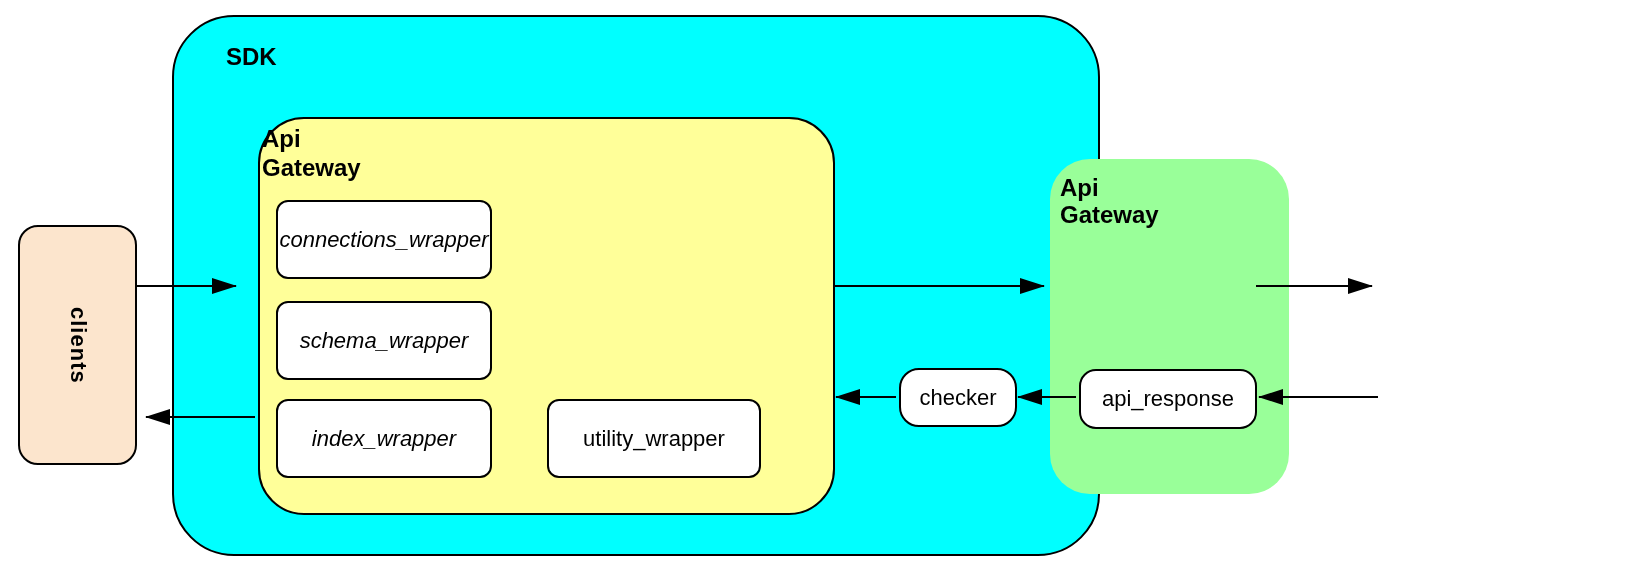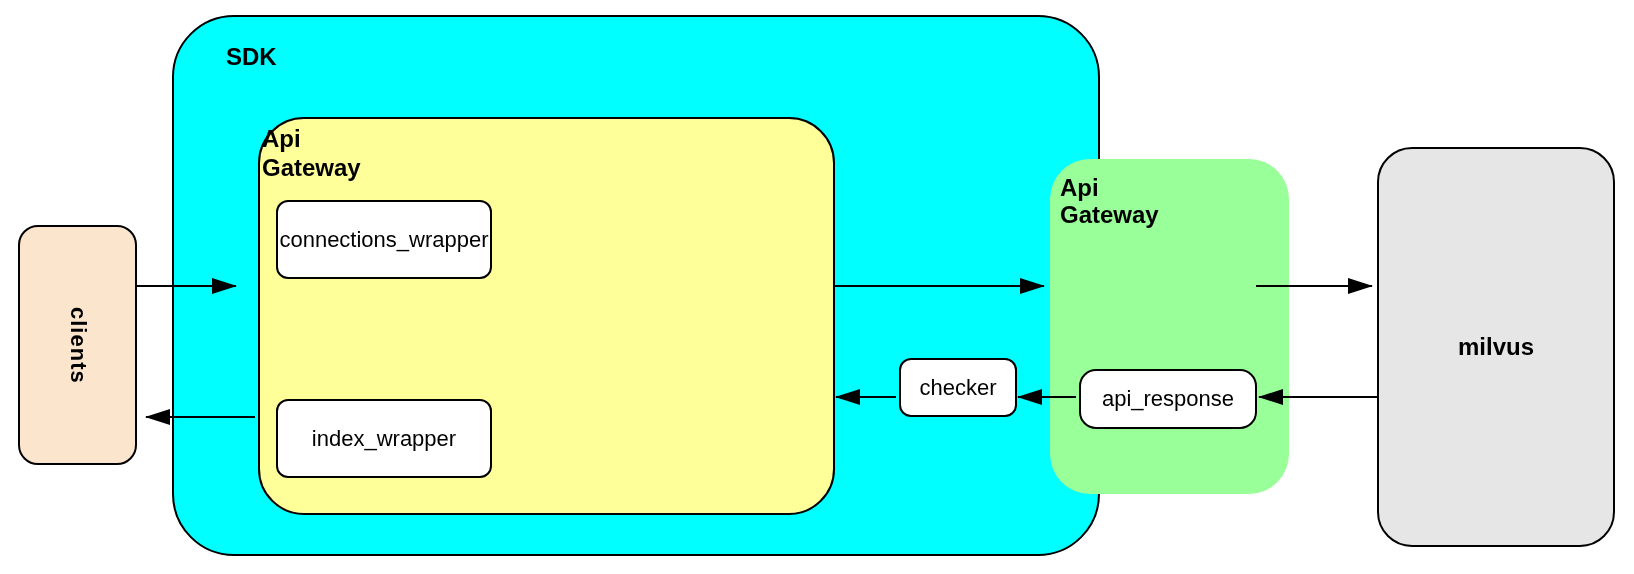--- a/index.html
+++ b/index.html
@@ -74,26 +74,26 @@
     background: var(--node-fill, #ffffff);
     border: 2px solid var(--border, #000);
     border-radius: 12px;
     display: flex; align-items: center; justify-content: center;
     font-size: 22px;
     white-space: nowrap;
   }
   .m-r1 { top: 81px; height: 79px; }
   .m-r2 { top: 182px; height: 79px; }
   .m-r3 { top: 280px; height: 79px; }
-  .m-c1 { left: 16px;  width: 216px; }
+  .m-c1 { left: 16px;  width: 216px; font-style: italic; }
   .m-c2 { left: 287px; width: 214px; }
   
   .checker {
-    left: 725px; top: 341px; width: 118px; height: 59px;
-    border-radius: 12px;
+    left: 725px; top: 351px; width: 118px; height: 59px;
+    border-radius: 20px;
     text-align: right;
   }
   
   .api-gateway {
     position: absolute;
     left: 876px; top: 142px; width: 239px; height: 335px;
     background: var(--api-gateway-fill, #99ff99);
     border: none;
     border-radius: 40px;
     box-sizing: border-box;
@@ -125,37 +125,36 @@
 
   <div class="box sdk">
     <div class="sdk-label">SDK</div>
 
     <div class="api-wrapper">
       <div class="two-line-label">
         <div>Api</div>
         <div>Gateway</div>
       </div>
       <div class="wbox m-r1 m-c1">connections_wrapper</div>
+      <div class="wbox m-r2 m-c1">schema_wrapper</div>
       <div class="wbox m-r3 m-c1">index_wrapper</div>
+      <div class="wbox m-r3 m-c2">utility_wrapper</div>
     </div>
 
     <div class="wbox checker">checker</div>
 
     <div class="api-gateway">
       <div class="two-line-label">
         <div>Api</div>
         <div>Gateway</div>
       </div>
       <div class="wbox api-response">api_response</div>
     </div>
   </div>
 
-  <div class="box milvus">
-    <span class="label">milvus</span>
-  </div>
 
   <svg class="arrows" viewBox="0 0 1634 574" xmlns="http://www.w3.org/2000/svg">
     <defs>
       <marker id="ah" viewBox="0 0 26 18" refX="24" refY="9" markerWidth="26" markerHeight="18" markerUnits="userSpaceOnUse" orient="auto">
         <path d="M0,1 L25,9 L0,17 Z" fill="#000000"></path>
       </marker>
     </defs>
     <line x1="136" y1="286" x2="236" y2="286" marker-end="url(#ah)"></line>
     <line x1="834" y1="286" x2="1044" y2="286" marker-end="url(#ah)"></line>
     <line x1="1256" y1="286" x2="1372" y2="286" marker-end="url(#ah)"></line>

